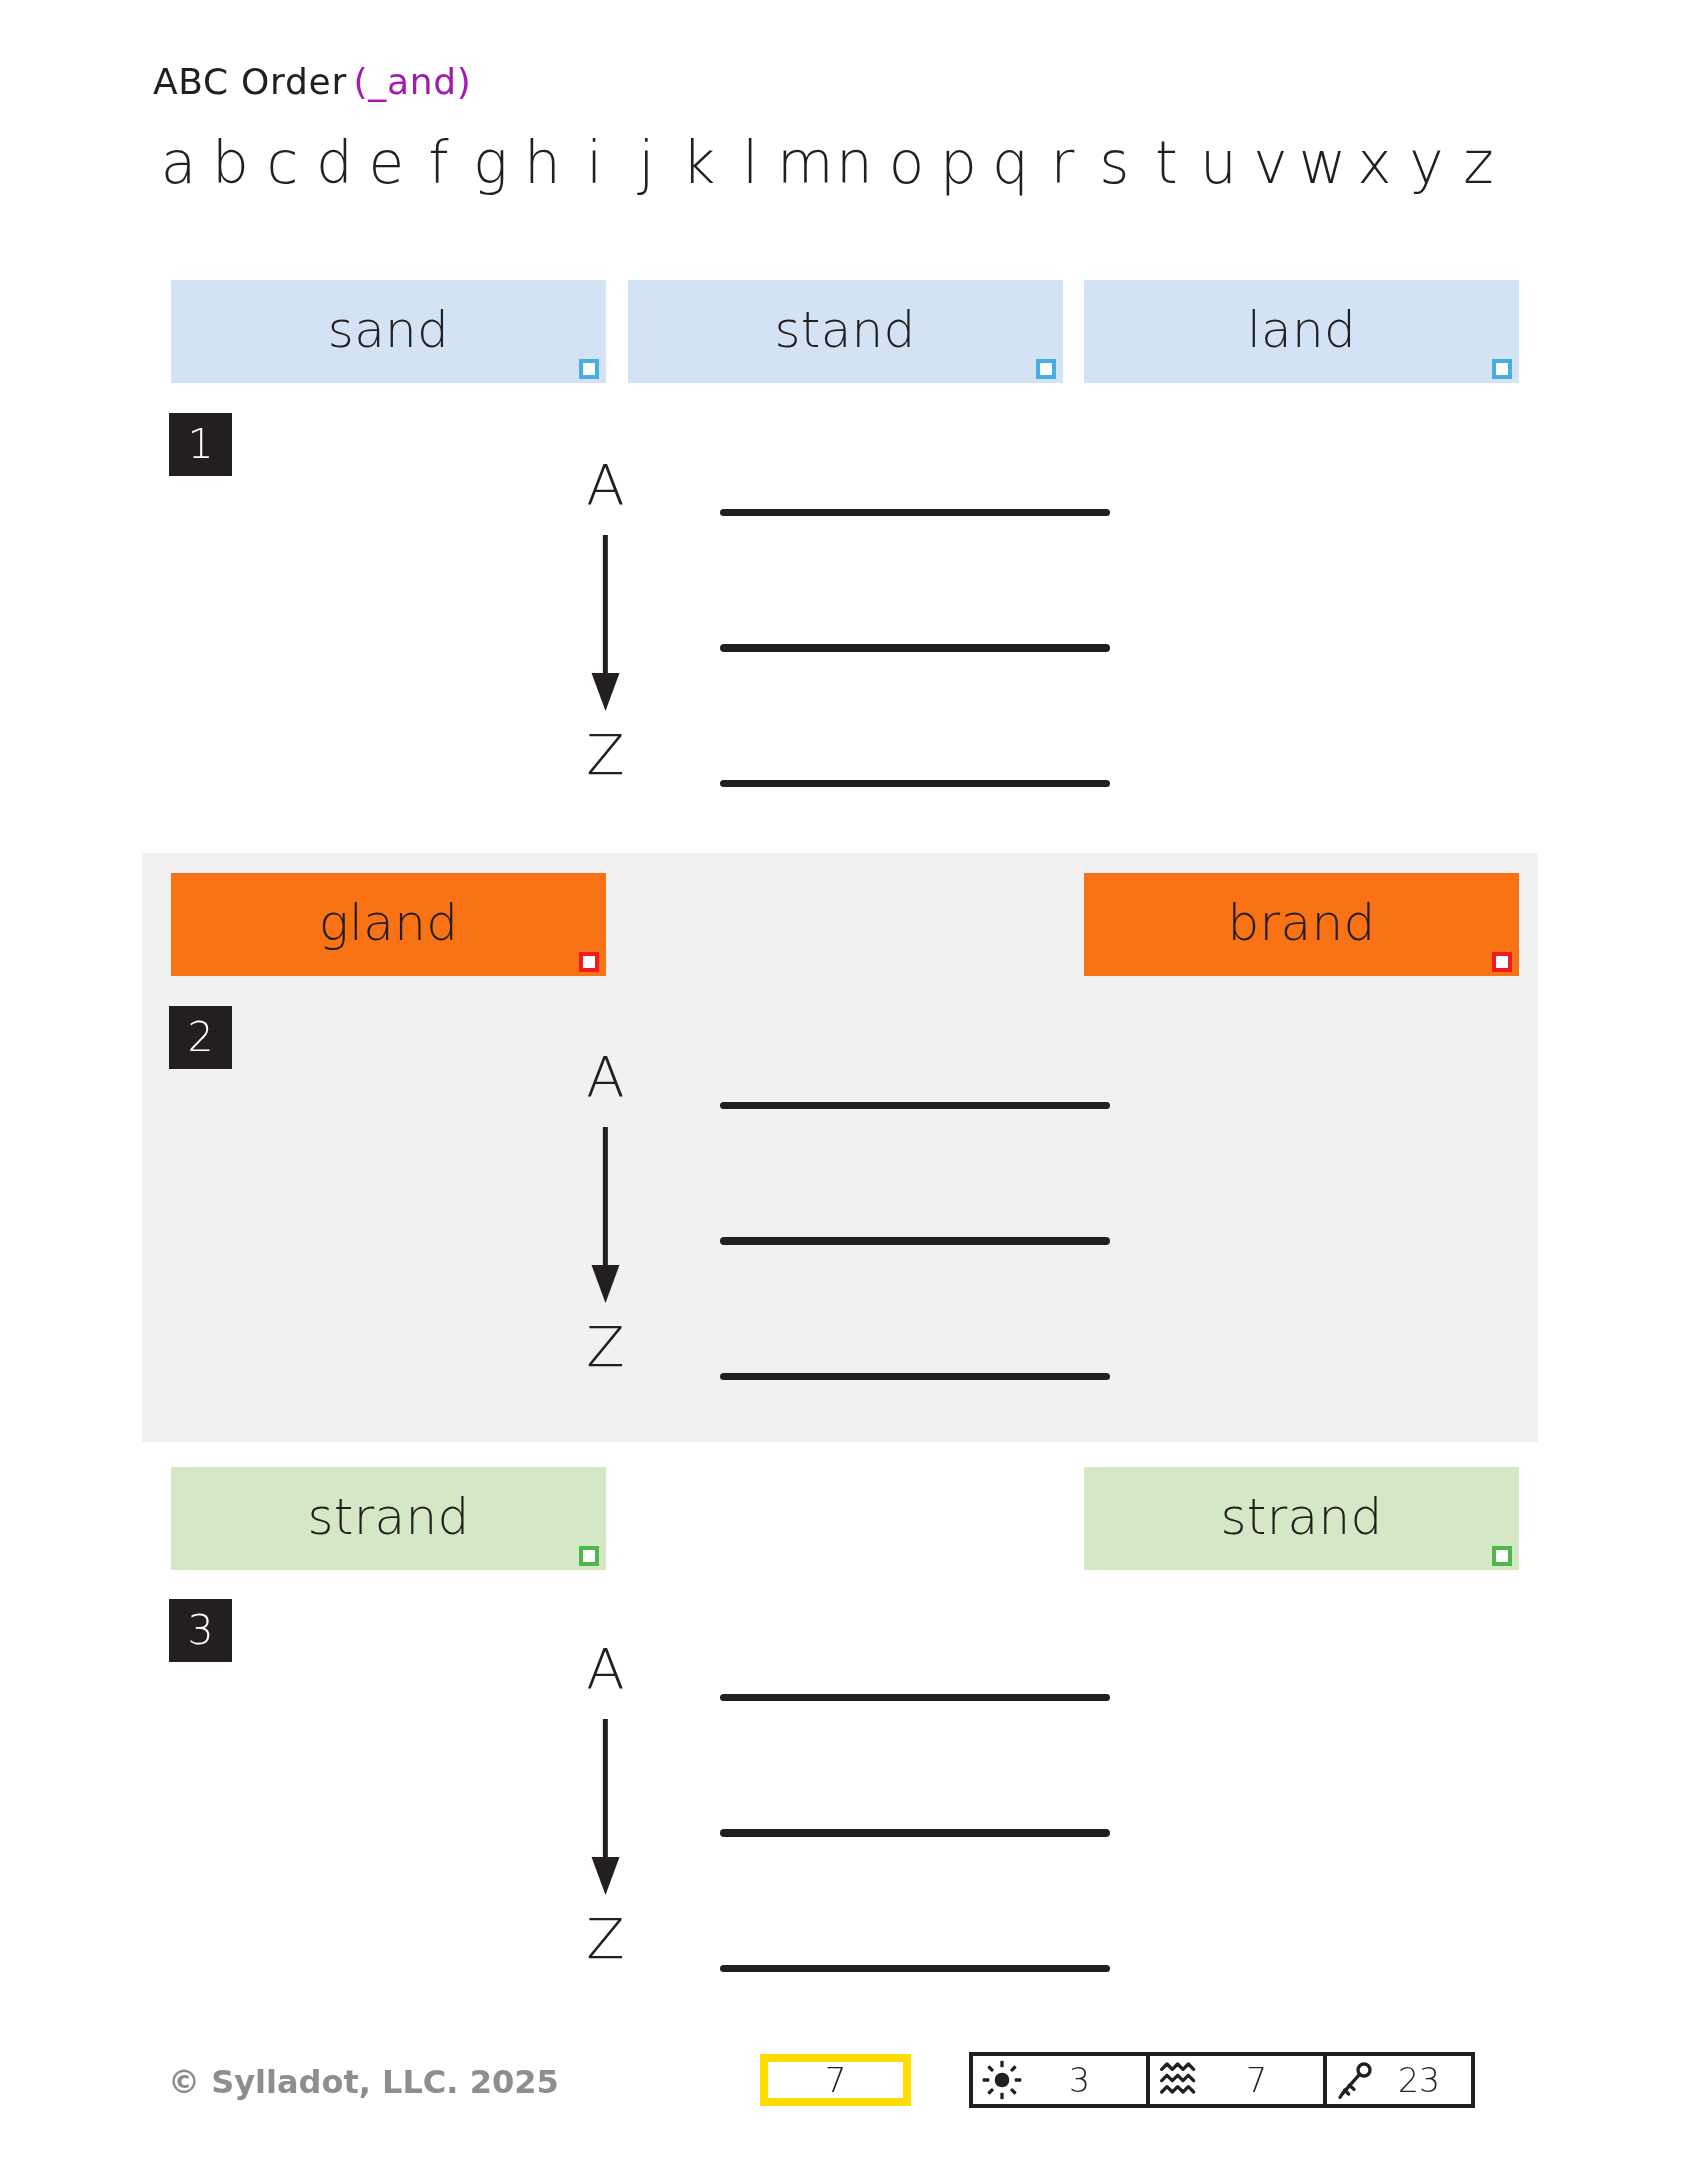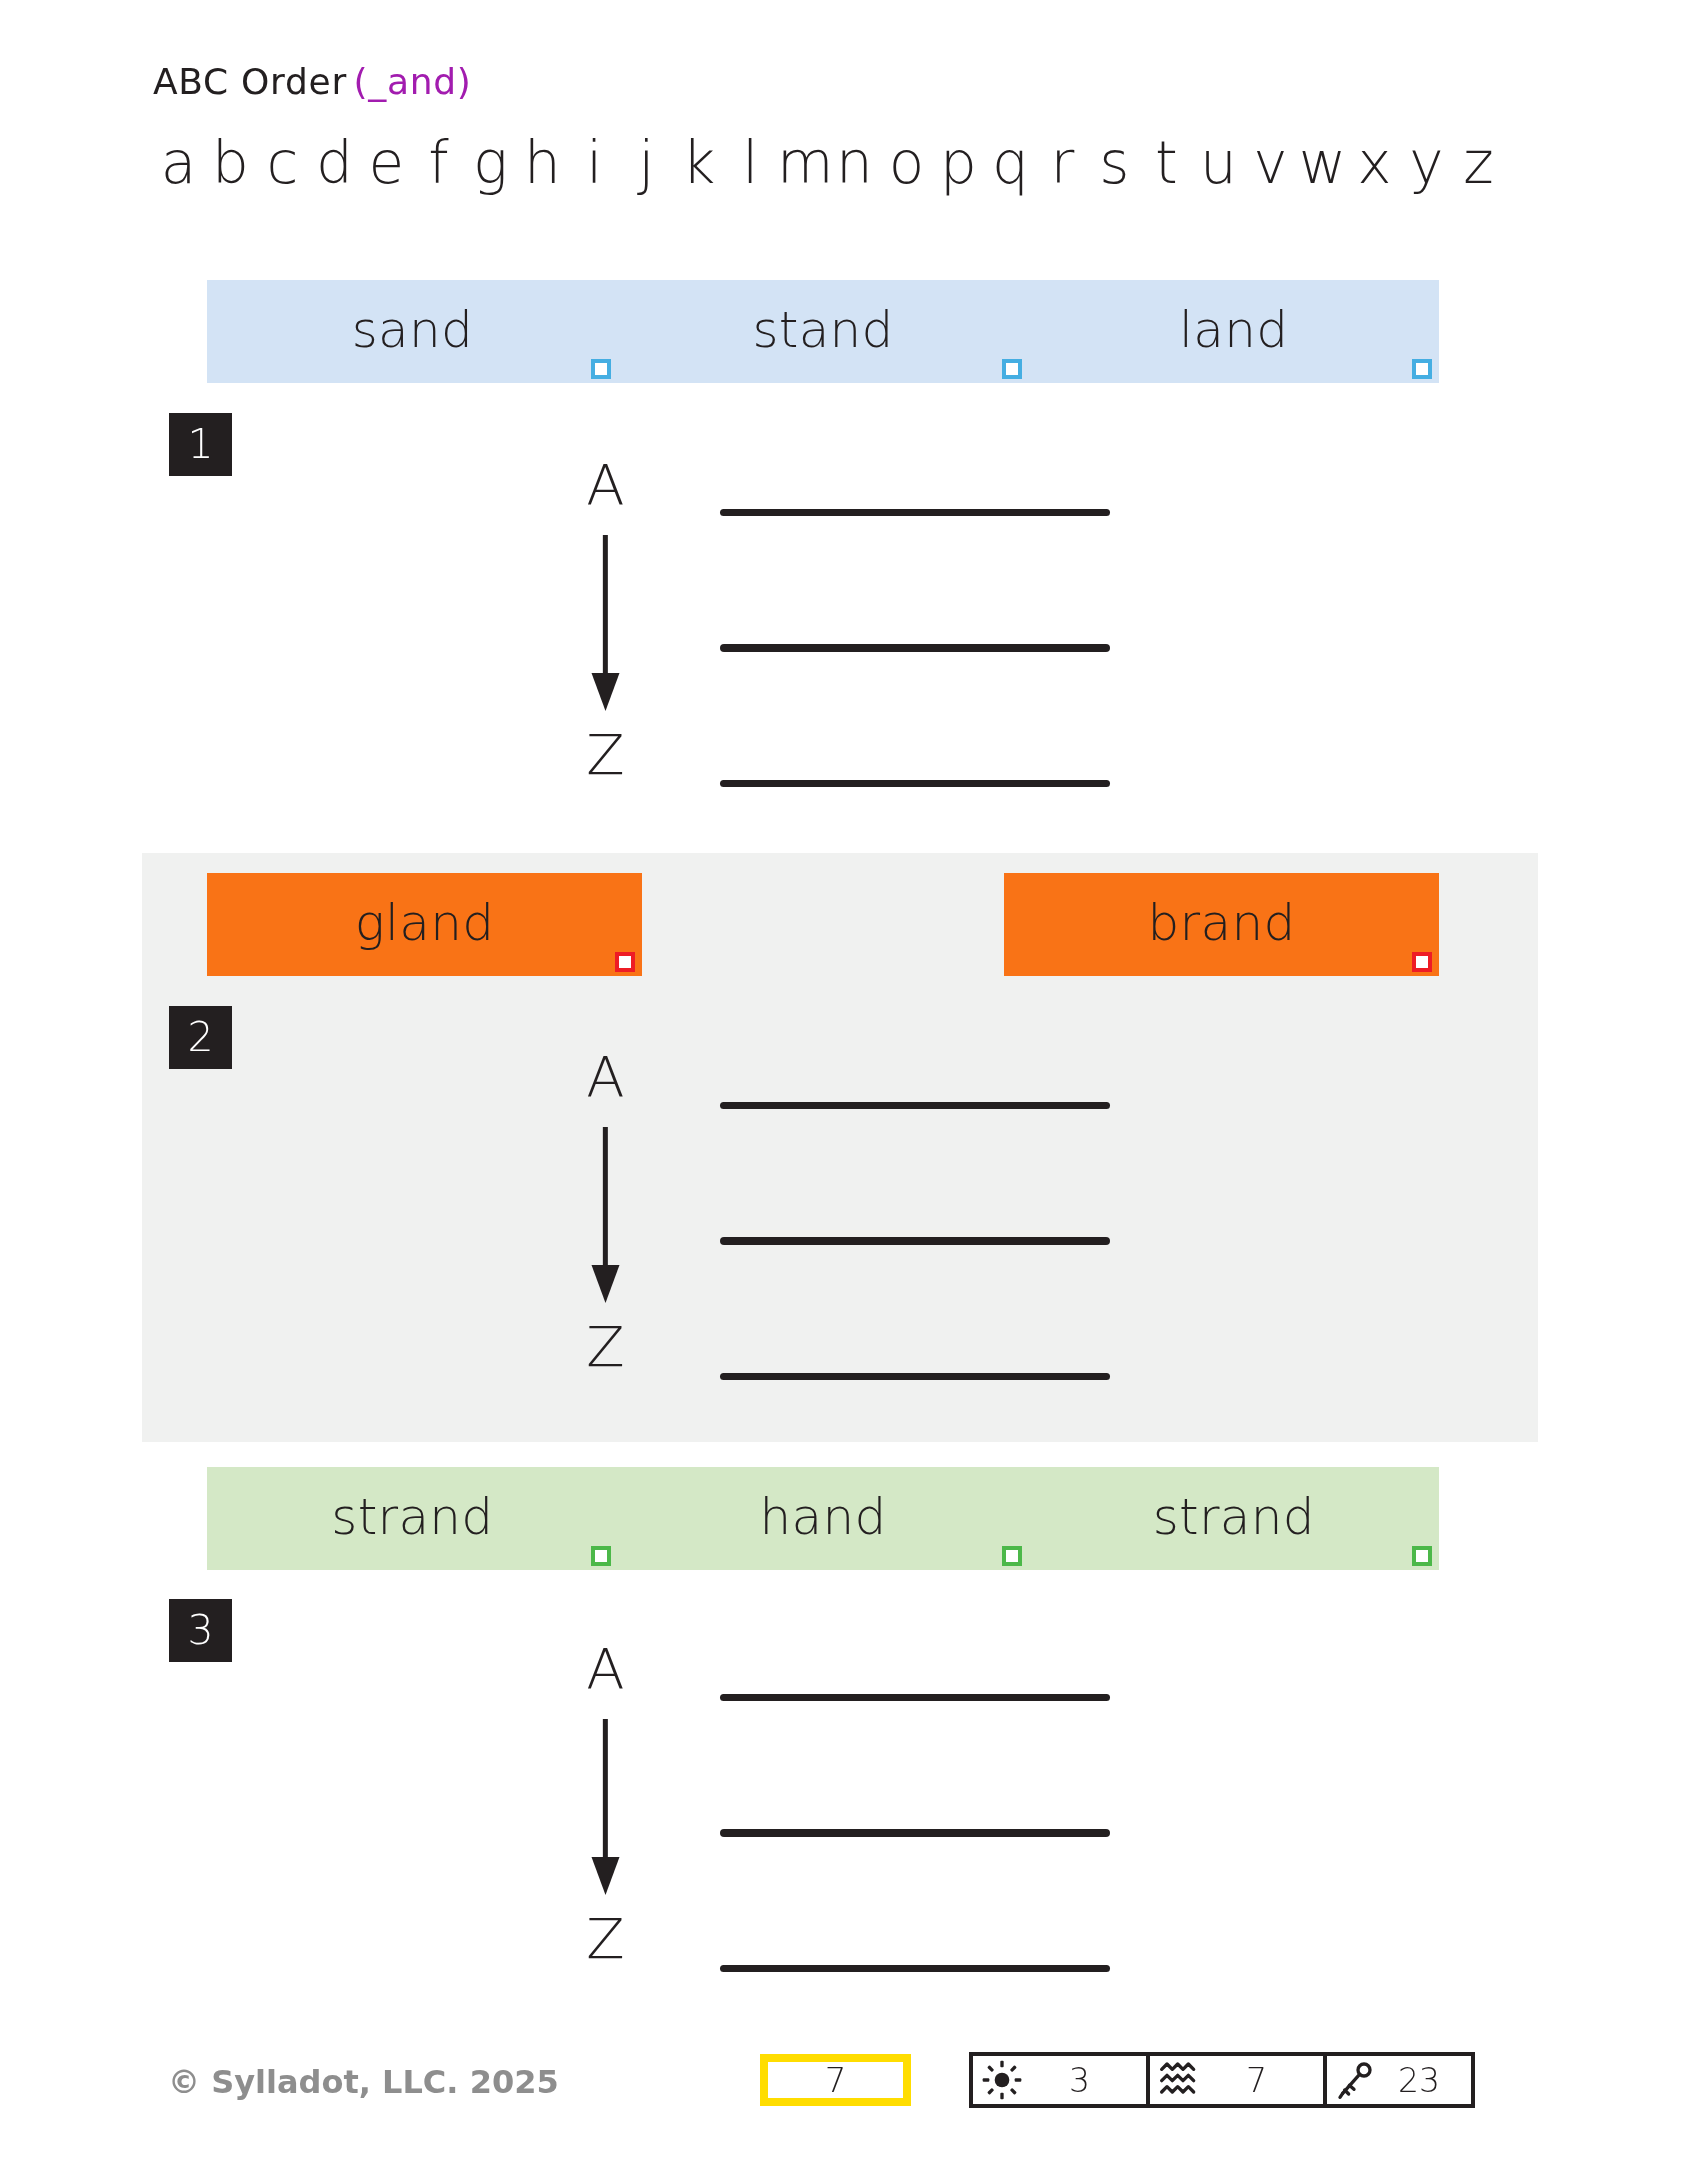--- a/index.html
+++ b/index.html
@@ -59,25 +59,24 @@
     top: 853px;
     width: 1396px;
     height: 589px;
     background: #f0f1f0;
   }
 
   
   .word-row {
     position: absolute;
     left: 171px;
-    width: 1232px;
+    width: 1348px;
     height: 103px;
     display: flex;
     justify-content: space-between;
-    margin-left: 36px;
   }
   .word-row.row1 { top: 280px; }
   .word-row.row2 { top: 873px; }
   .word-row.row3 { top: 1467px; }
 
   .word-box {
     position: relative;
     width: 435px;
     height: 103px;
     display: flex;
@@ -341,24 +340,20 @@
 
   <div class="lines-block lb2">
     <div class="write-line"></div>
     <div class="write-line"></div>
     <div class="write-line"></div>
   </div>
 
   <div class="word-row row3">
     <div class="word-box">
       <span class="word-text">strand</span>
-      <span class="cbox"></span>
-    </div>
-    <div class="word-box">
-      <span class="word-text">hand</span>
       <span class="cbox"></span>
     </div>
     <div class="word-box">
       <span class="word-text">strand</span>
       <span class="cbox"></span>
     </div>
   </div>
 
   <div class="num-badge n3">3</div>
 

